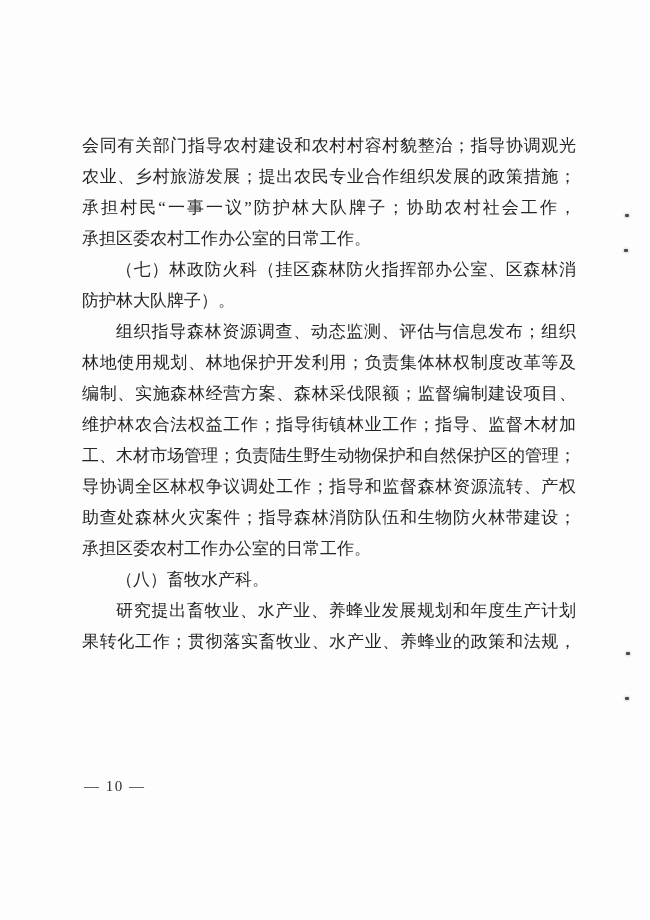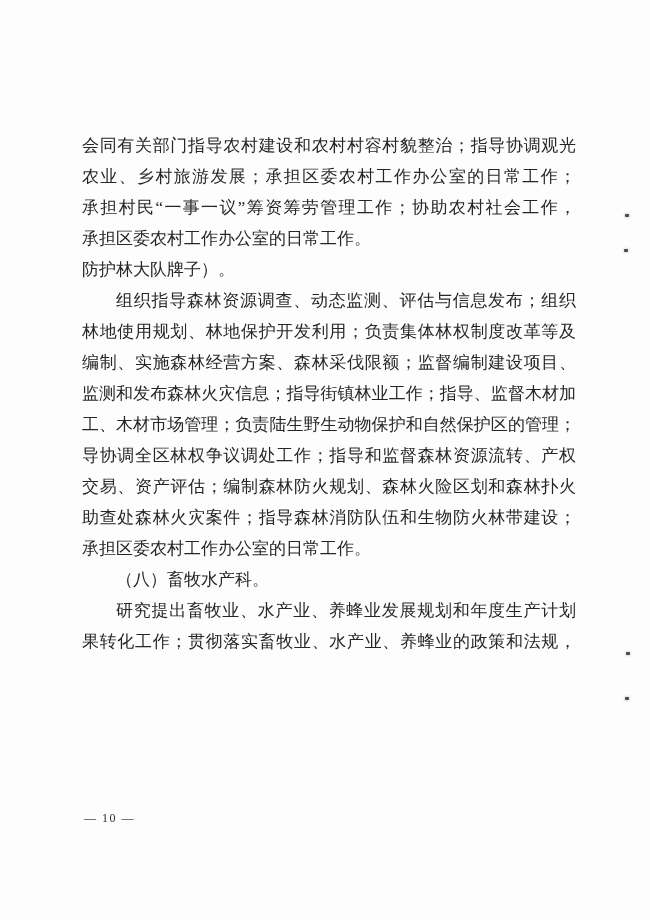--- a/index.html
+++ b/index.html
@@ -38,22 +38,22 @@
   .line.j {
     text-align: justify;
     text-align-last: justify;
   }
   .line.indent {
     text-indent: 34px;
   }
   .footer {
     position: absolute;
     left: 84px;
-    top: 808px;
-    font-size: 12px;
+    top: 776px;
+    font-size: 15px;
     color: #2e2e2e;
     letter-spacing: 1.5px;
     line-height: 20px;
   }
   .speck {
     position: absolute;
     background: #4a4a4a;
     width: 4px;
     height: 3px;
     border-radius: 1px;
@@ -66,37 +66,37 @@
 </style>
 </head>
 <body>
 
 <div class="page">
 
   <div class="text-block">
 
     <div class="para">
       <div class="line j">会同有关部门指导农村建设和农村村容村貌整治；指导协调观光</div>
-      <div class="line j">农业、乡村旅游发展；承担区委农村工作办公室的日常工作；</div>
-      <div class="line j">承担村民“一事一议”筹资筹劳管理工作；协助农村社会工作，</div>
+      <div class="line j">农业、乡村旅游发展；提出农民专业合作组织发展的政策措施；</div>
+      <div class="line j">承担村民“一事一议”防护林大队牌子；协助农村社会工作，</div>
       <div class="line">承担区委农村工作办公室的日常工作。</div>
     </div>
 
     <div class="para">
+      <div class="line j indent">（七）林政防火科（挂区森林防火指挥部办公室、区森林消</div>
       <div class="line">防护林大队牌子）。</div>
     </div>
 
     <div class="para">
       <div class="line j indent">组织指导森林资源调查、动态监测、评估与信息发布；组织</div>
       <div class="line j">林地使用规划、林地保护开发利用；负责集体林权制度改革等及</div>
       <div class="line j">编制、实施森林经营方案、森林采伐限额；监督编制建设项目、</div>
-      <div class="line j">监测和发布森林火灾信息；指导街镇林业工作；指导、监督木材加</div>
+      <div class="line j">维护林农合法权益工作；指导街镇林业工作；指导、监督木材加</div>
       <div class="line j">工、木材市场管理；负责陆生野生动物保护和自然保护区的管理；</div>
       <div class="line j">导协调全区林权争议调处工作；指导和监督森林资源流转、产权</div>
-      <div class="line j">交易、资产评估；编制森林防火规划、森林火险区划和森林扑火</div>
       <div class="line j">助查处森林火灾案件；指导森林消防队伍和生物防火林带建设；</div>
       <div class="line">承担区委农村工作办公室的日常工作。</div>
     </div>
 
     <div class="para">
       <div class="line indent">（八）畜牧水产科。</div>
     </div>
 
     <div class="para">
       <div class="line j indent">研究提出畜牧业、水产业、养蜂业发展规划和年度生产计划</div>

